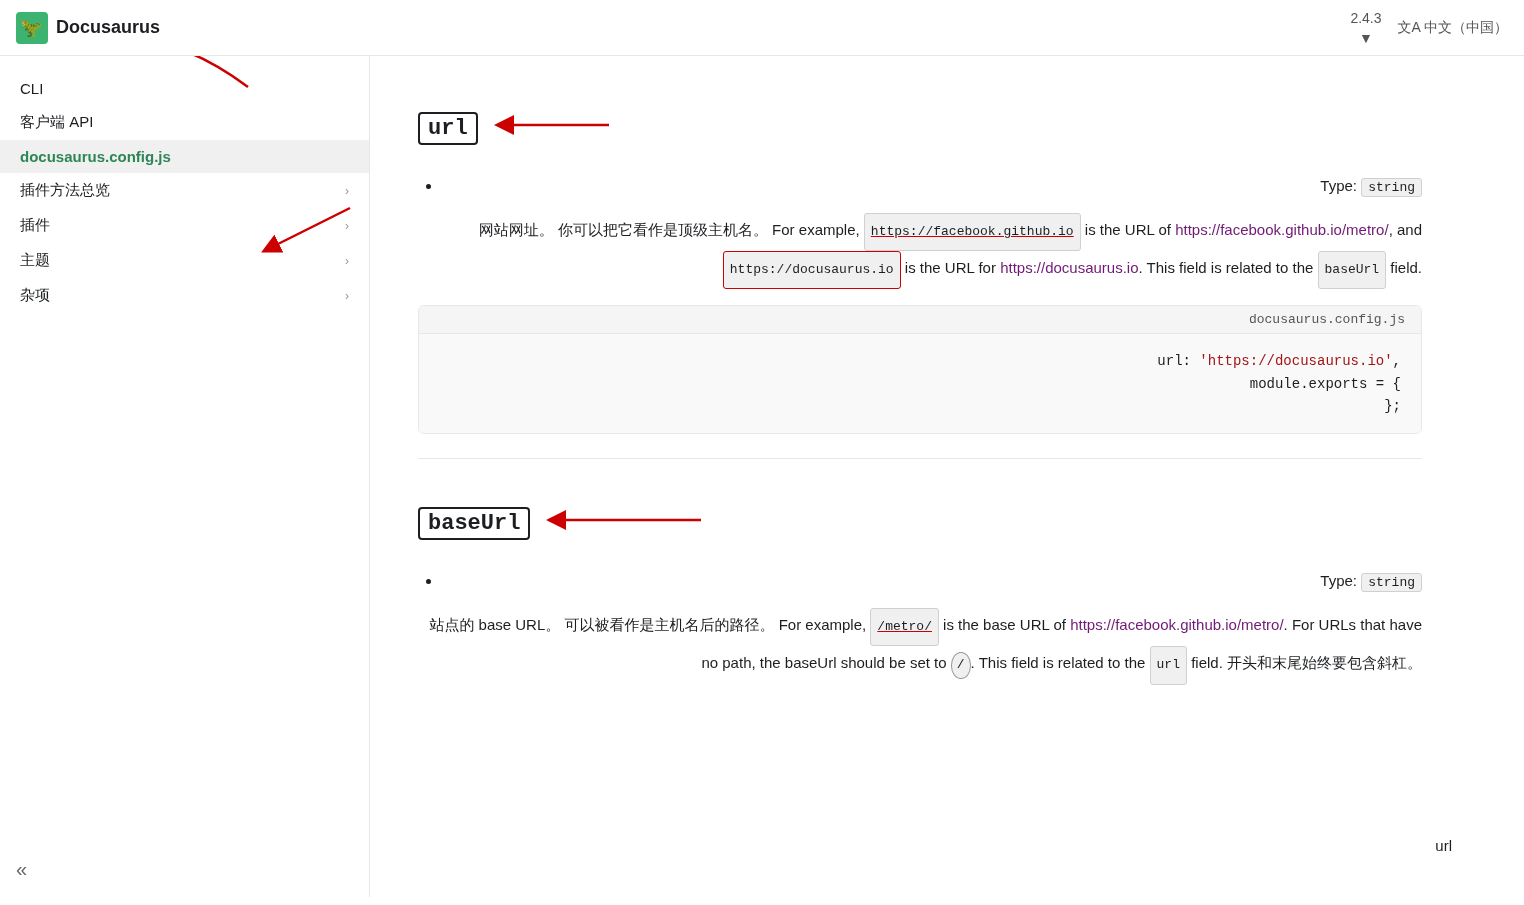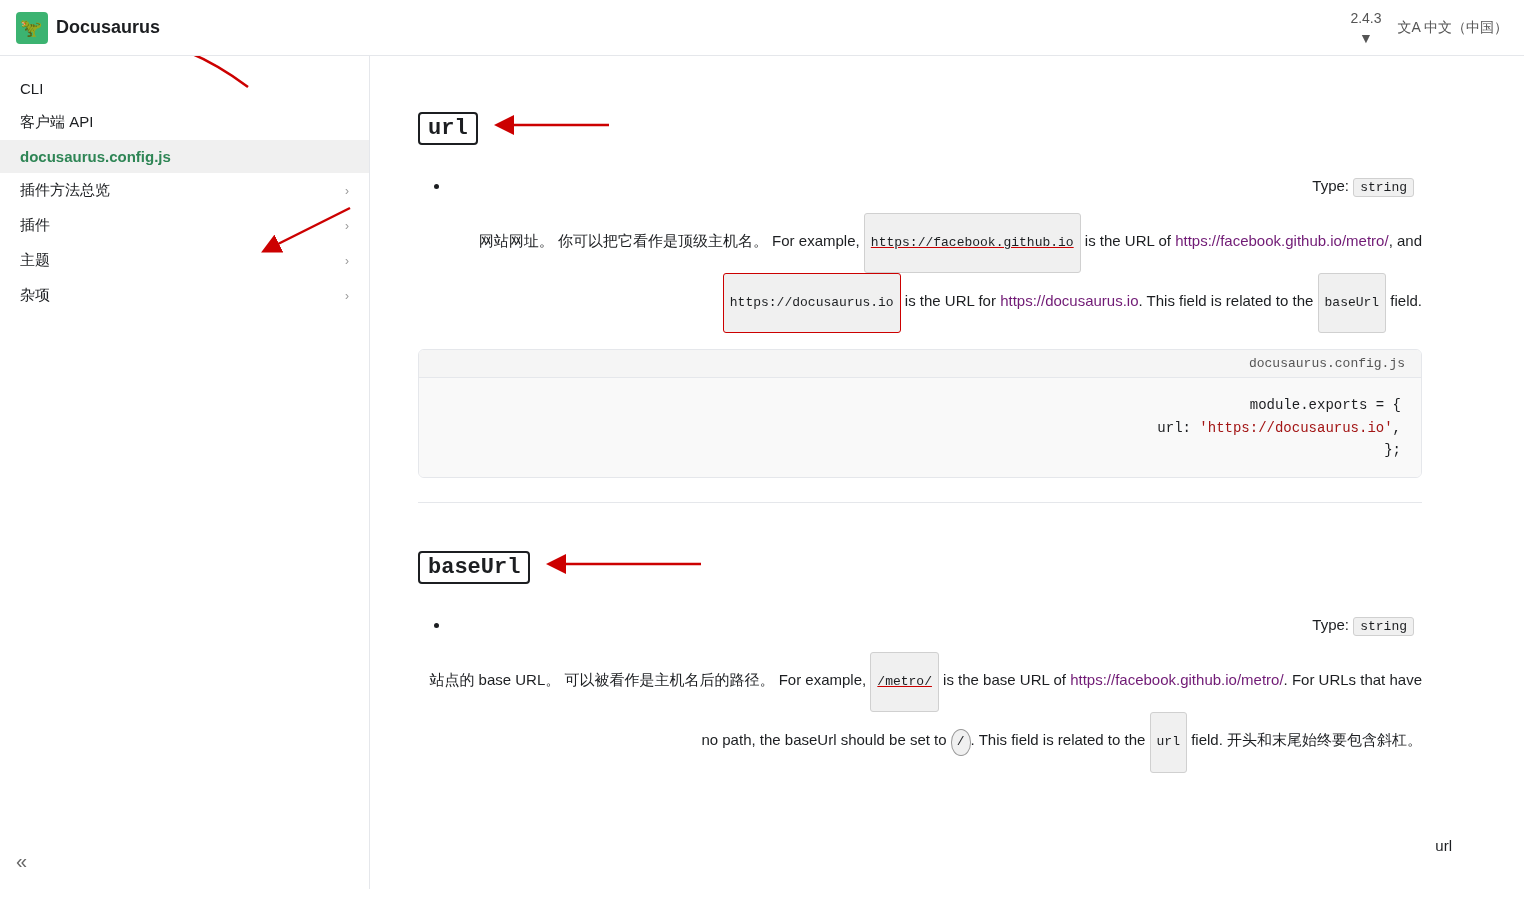--- a/index.html
+++ b/index.html
@@ -74,21 +74,21 @@
 
     
     .sidebar {
       width: 370px;
       min-width: 370px;
       border-right: 1px solid #e5e7eb;
       padding: 16px 0;
       background: #fff;
       position: fixed;
       top: 56px;
-      bottom: 16px;
+      bottom: 8px;
       overflow-y: auto;
     }
     .sidebar-item {
       display: flex;
       align-items: center;
       justify-content: space-between;
       padding: 8px 20px;
       cursor: pointer;
       font-size: 15px;
       color: #1c1e21;
@@ -133,21 +133,21 @@
       padding: 2px 8px;
       margin: 24px 0 16px;
     }
 
     
     .type-list {
       margin: 8px 0 16px 24px;
       list-style: disc;
     }
     .type-list li {
-      margin: 4px 8px;
+      margin: 4px 0;
       font-size: 15px;
     }
     .type-badge {
       display: inline-block;
       background: #f0f0f0;
       border: 1px solid #d0d0d0;
       border-radius: 3px;
       padding: 1px 6px;
       font-family: 'Courier New', Courier, monospace;
       font-size: 13px;
@@ -163,21 +163,21 @@
     }
     .description a, .link {
       color: #701a75;
       text-decoration: none;
     }
     .inline-code {
       display: inline-block;
       background: #f0f0f0;
       border: 1px solid #d0d0d0;
       border-radius: 3px;
-      padding: 18px 6px;
+      padding: 7px 6px;
       font-family: 'Courier New', Courier, monospace;
       font-size: 13px;
       color: #1c1e21;
     }
     .inline-code.underline {
       text-decoration: underline;
       text-decoration-color: #c00;
     }
     .inline-code.red-border {
       border-color: #c00;
@@ -312,22 +312,22 @@
         is the URL for
         <a class="link">https://docusaurus.io</a>.
         This field is related to the
         <span class="inline-code">baseUrl</span>
         field.
       </p>
 
       <div class="code-block-wrapper">
         <div class="code-block-title">docusaurus.config.js</div>
         <div class="code-block">
+          <div>&nbsp;&nbsp;url: <span class="str">'https://docusaurus.io'</span>,</div>
           <div>module.exports = {</div>
-          <div>&nbsp;&nbsp;url: <span class="str">'https://docusaurus.io'</span>,</div>
           <div>};</div>
         </div>
       </div>
     </div>
 
     <hr class="section-separator">
 
     <div>
       <div style="display:flex; align-items:center; gap:12px; margin-bottom:16px;">
         <h2 class="section-heading">baseUrl</h2>

